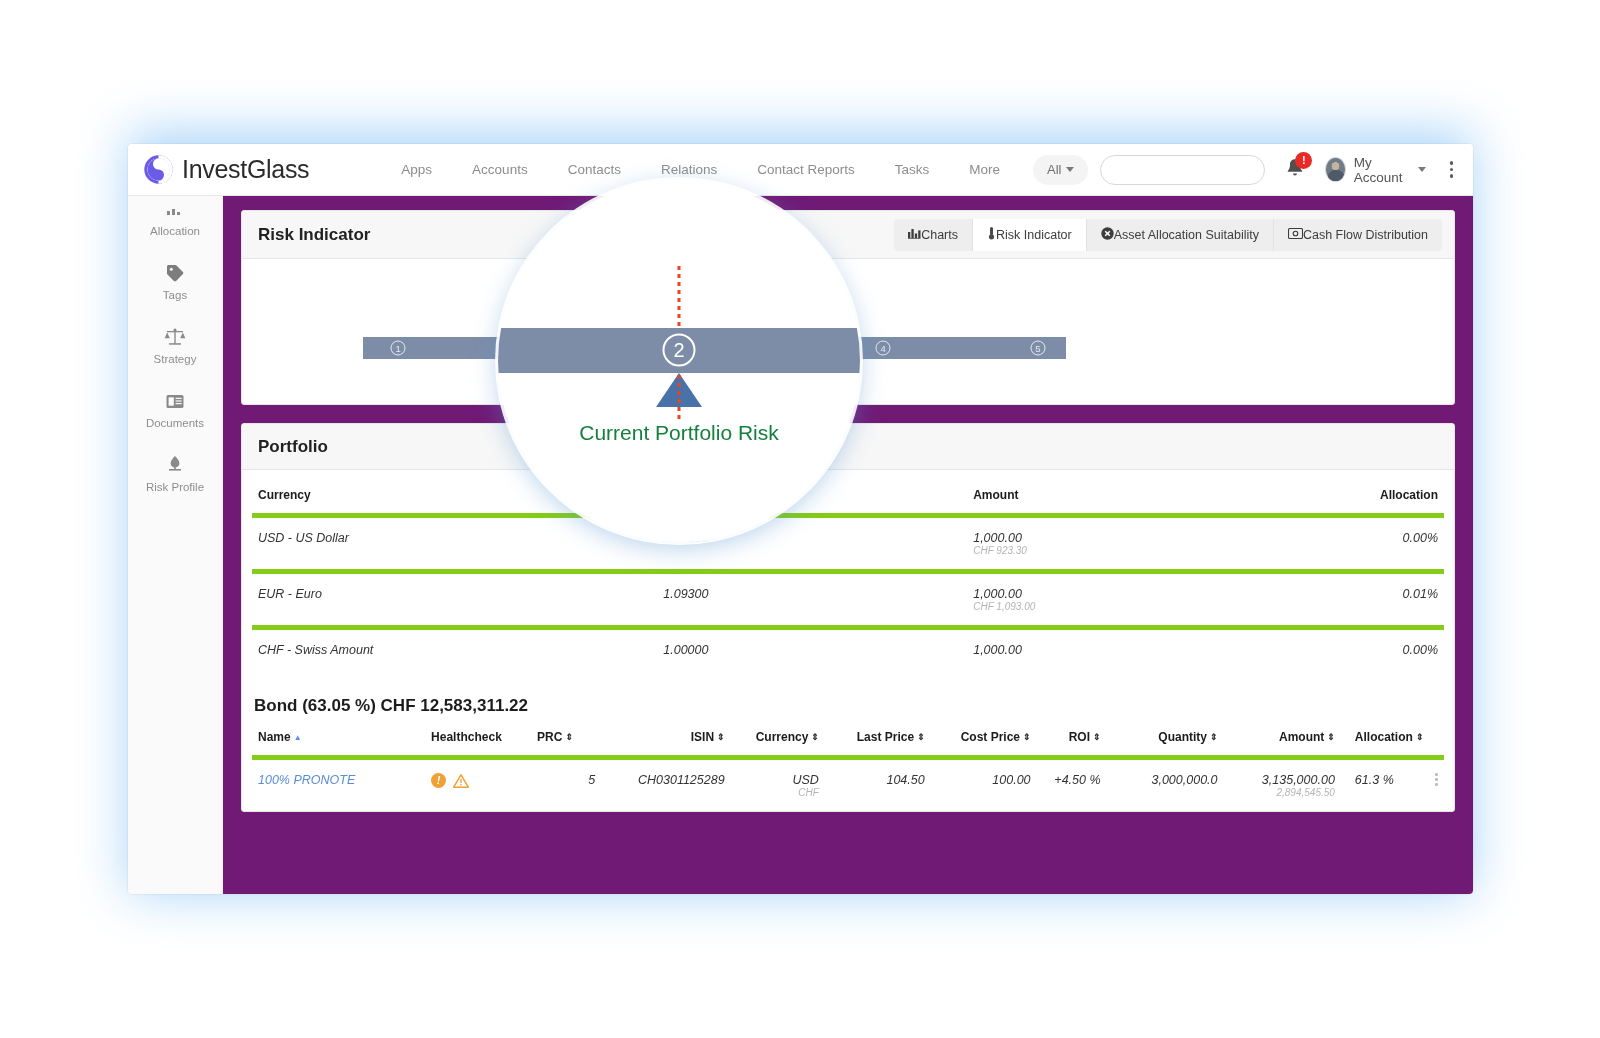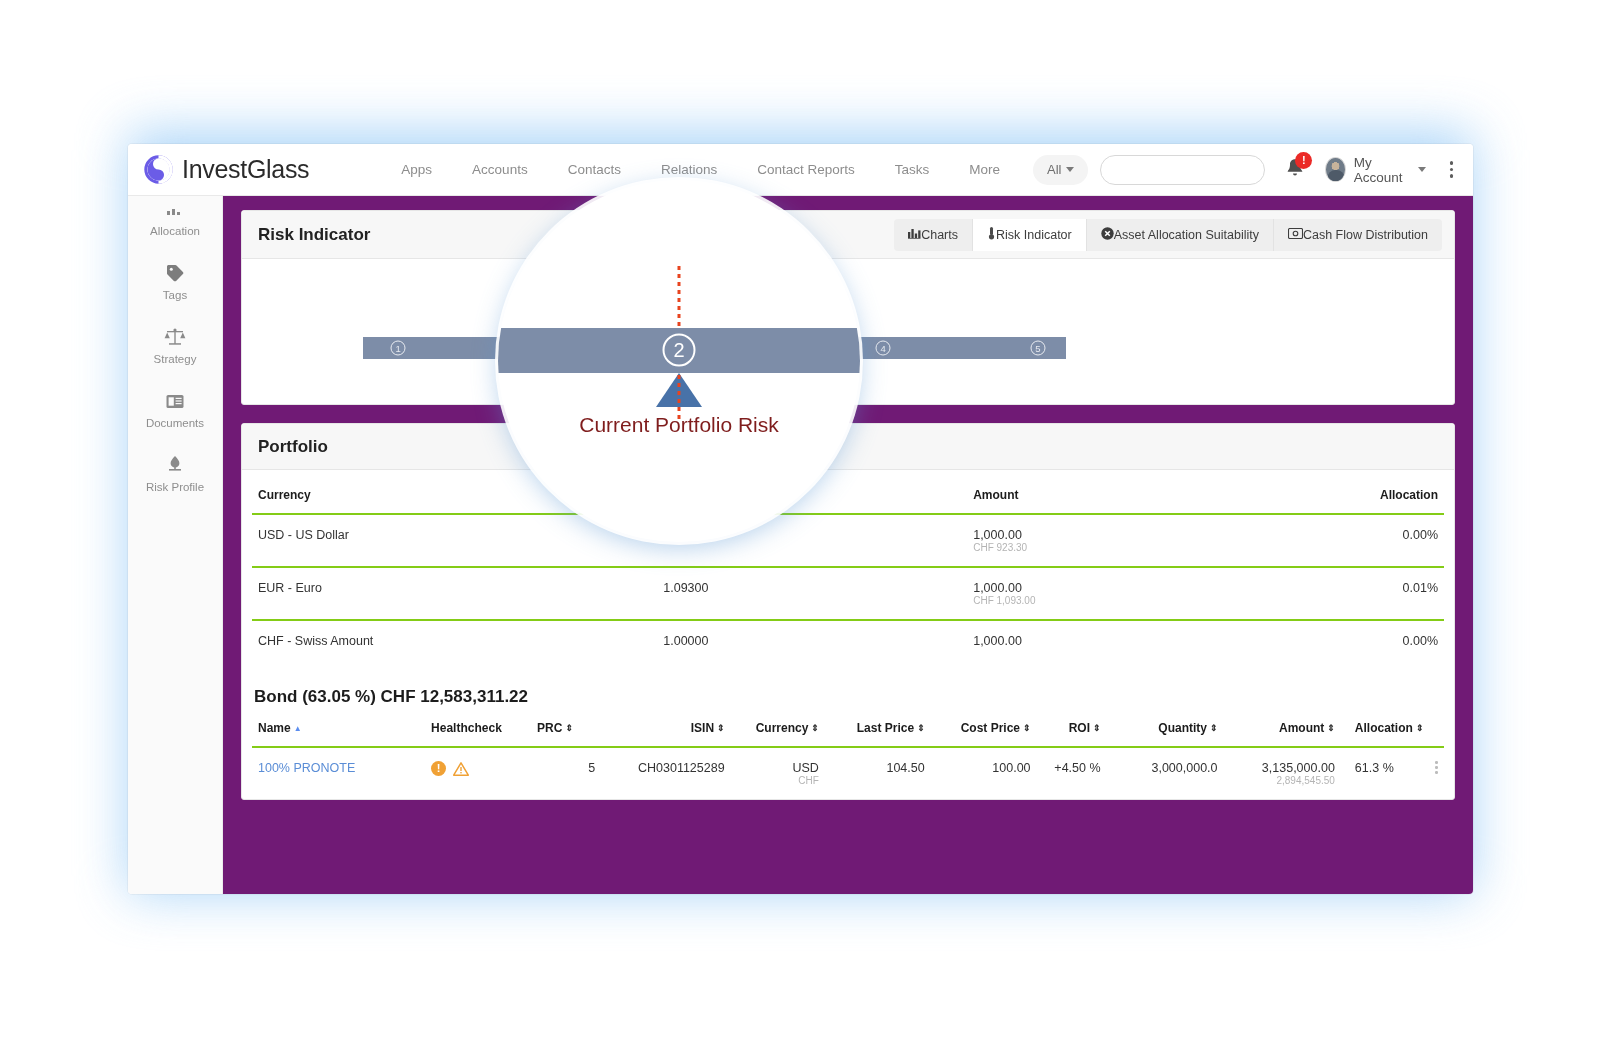--- a/index.html
+++ b/index.html
@@ -116,21 +116,21 @@
 
   
   .pf-head { height:46px; }
   .pf-title { font-size:17px; font-weight:bold; color:#222; }
   .pf-body { padding:18px 10px 0 10px; }
   .group-title { font-size:17px; font-weight:bold; color:#1c1c1c; padding:8px 0 14px 2px; }
 
   table { width:100%; border-collapse:collapse; }
   th { font-size:12px; font-weight:bold; color:#1c1c1c; text-align:left;
        padding:0 6px 11px 6px; white-space:nowrap; }
-  td { font-size:12.5px; color:#333; padding:13px 6px; border-top:2px solid #84cc16; vertical-align:top; }
+  td { font-size:12.5px; color:#333; padding:13px 6px; border-top:5px solid #84cc16; vertical-align:top;font-style:italic; }
   .sub { display:block; font-size:10px; color:#b4b4b4; margin-top:0; }
   .ta-r { text-align:right; }
   .sorticon { display:inline-block; margin-left:3px; color:#2b2b2b; font-size:9px; line-height:1; vertical-align:1px; }
   .sort-asc { color:#5b8def; font-size:8px; }
   .link { color:#5a8dd6; cursor:pointer; }
 
   .hc { display:inline-flex; gap:7px; align-items:center; }
   .dot-excl {
     width:15px;height:15px;border-radius:50%;background:#f0a135;color:#fff;
     font-size:11px; font-weight:bold; display:flex;align-items:center;justify-content:center; line-height:1;
@@ -157,22 +157,22 @@
   .mg-circle {
     position:absolute; left:50%; top:170px; transform:translate(-50%,-50%);
     width:33px;height:33px;border-radius:50%;border:2.5px solid #fff;color:#fff;
     font-size:20px; display:flex; align-items:center; justify-content:center;
   }
   .mg-tri {
     position:absolute; left:50%; top:193px; transform:translateX(-50%);
     width:0;height:0; border-left:23px solid transparent; border-right:23px solid transparent;
     border-bottom:34px solid #4872a8;
   }
-  .mg-label { position:absolute; left:0; top:232px; width:100%; text-align:center;
-    font-size:21px; color:#7f1d1d; line-height:1.25; }
+  .mg-label { position:absolute; left:0; top:240px; width:100%; text-align:center;
+    font-size:21px; color:#15803d; line-height:1.25; }
 </style>
 </head>
 <body>
 
 <div class="canvas">
   <div class="glow"></div>
 
   <div class="window">
 
     <div class="topnav">

